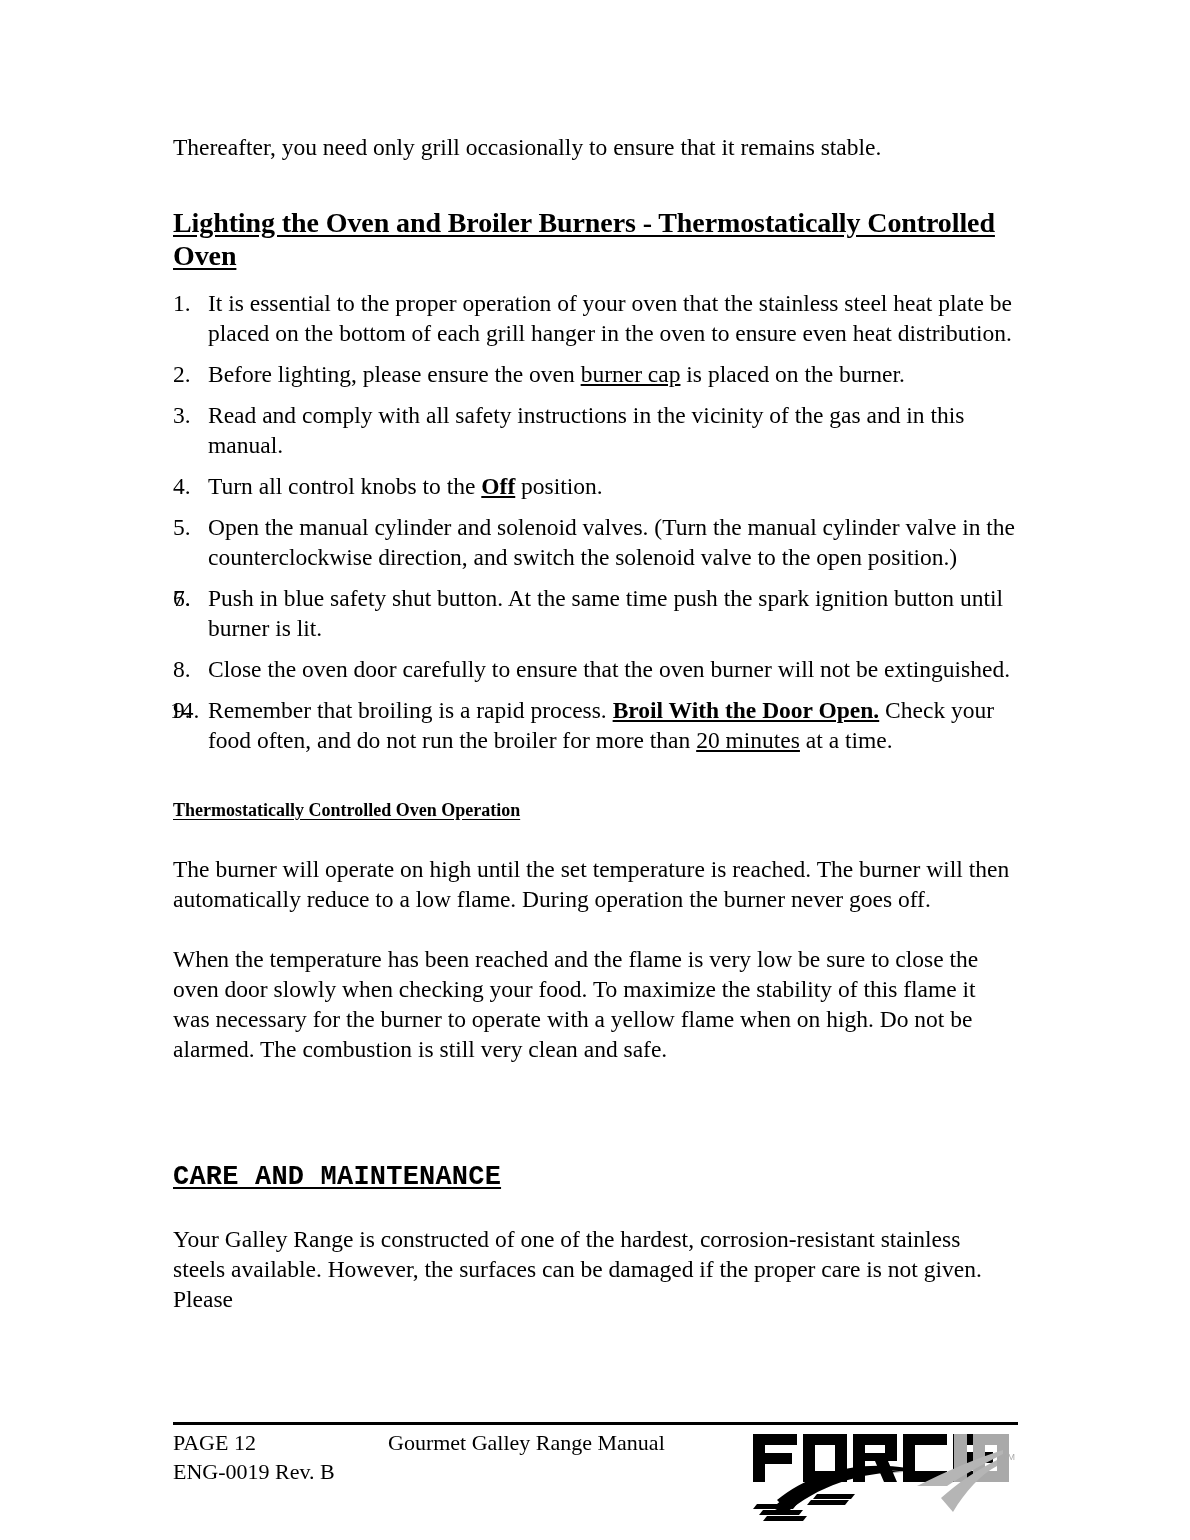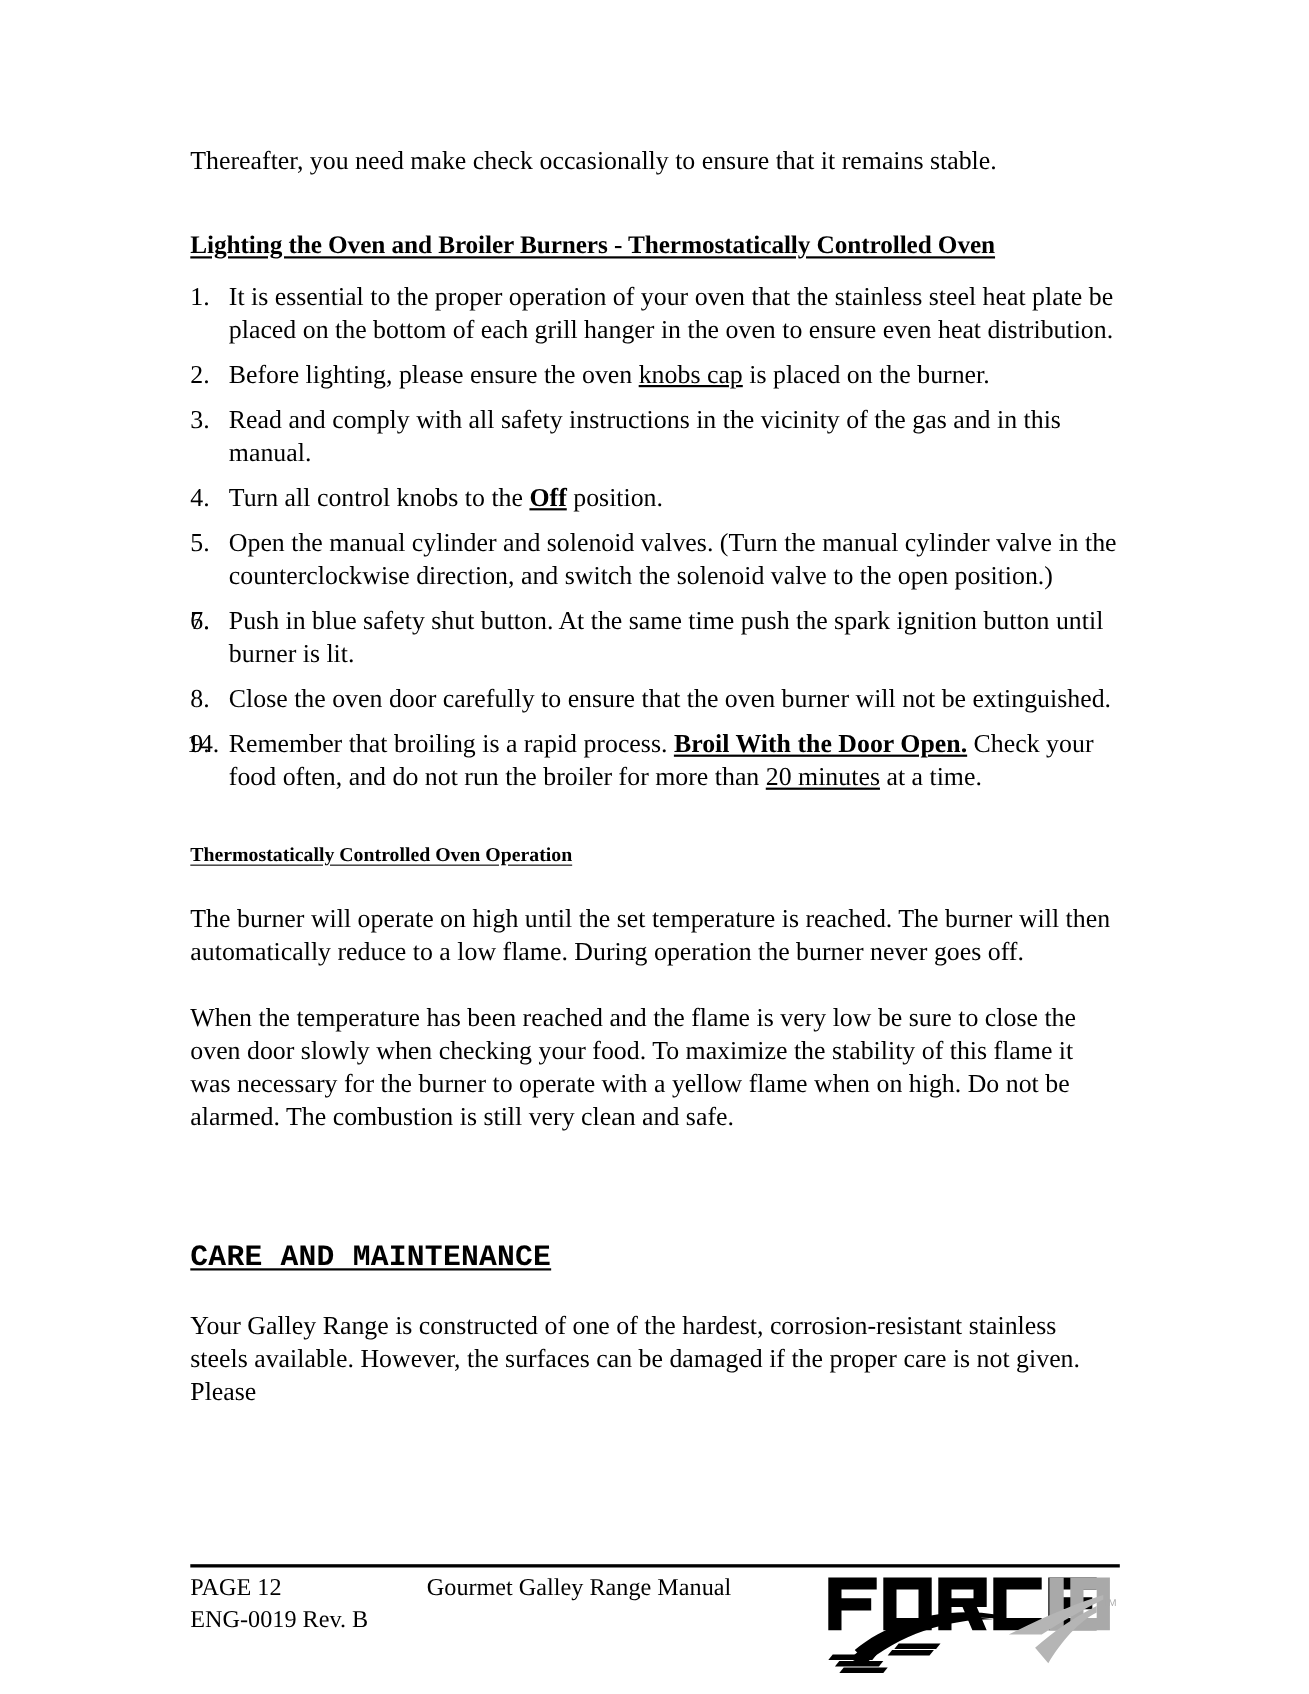--- a/index.html
+++ b/index.html
@@ -36,21 +36,21 @@
     line-height: 30px;
     margin: 0;
     text-align: left;
   }
 
   .intro-para {
     margin-bottom: 0;
   }
 
   h1.section-heading {
-    font-size: 23px;
+    font-size: 28px;
     line-height: 33px;
     font-weight: bold;
     margin: 0;
     text-decoration: underline;
     text-underline-offset: 3px;
     letter-spacing: -0.1px;
   }
 
   h2.sub-heading {
     font-size: 18px;
@@ -148,38 +148,38 @@
   }
   .logo svg { display: block; }
 </style>
 </head>
 <body>
 
 <div class="page">
 
   <div class="content">
 
-    <p class="para intro-para">Thereafter, you need make check occasionally to ensure that it remains stable.</p>
+    <p class="para intro-para">Thereafter, you need only grill occasionally to ensure that it remains stable.</p>
 
     <div class="gap-lg"></div>
 
     <h1 class="section-heading">Lighting the Oven and Broiler Burners - Thermostatically Controlled Oven</h1>
 
     <div class="gap-sm"></div>
 
     <ol class="steps">
 
       <li>
         <span class="marker">1.</span>
         <span>It is essential to the proper operation of your oven that the stainless steel heat plate be placed on the bottom of each grill hanger in the oven to ensure even heat distribution.</span>
       </li>
 
       <li>
         <span class="marker">2.</span>
-        <span>Before lighting, please ensure the oven </span><u class="plain">knobs cap</u><span> is placed on the burner.</span>
+        <span>Before lighting, please ensure the oven </span><u class="plain">burner cap</u><span> is placed on the burner.</span>
       </li>
 
       <li>
         <span class="marker">3.</span>
         <span>Read and comply with all safety instructions in the vicinity of the gas and in this manual.</span>
       </li>
 
       <li>
         <span class="marker">4.</span>
         <span>Turn all control knobs to the </span><b class="bu">Off</b><span> position.</span>

